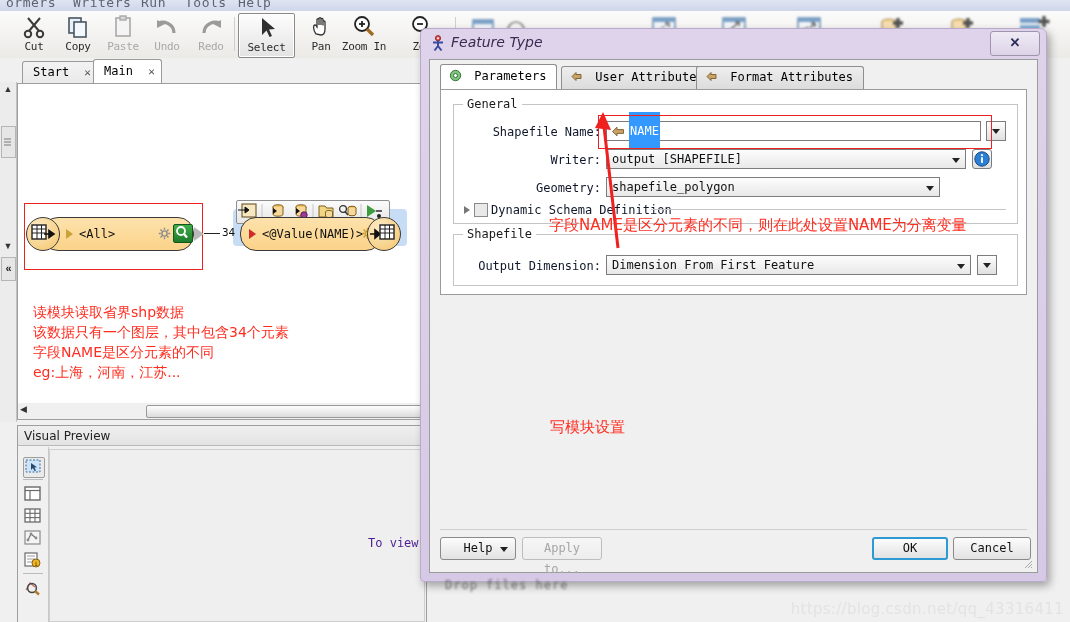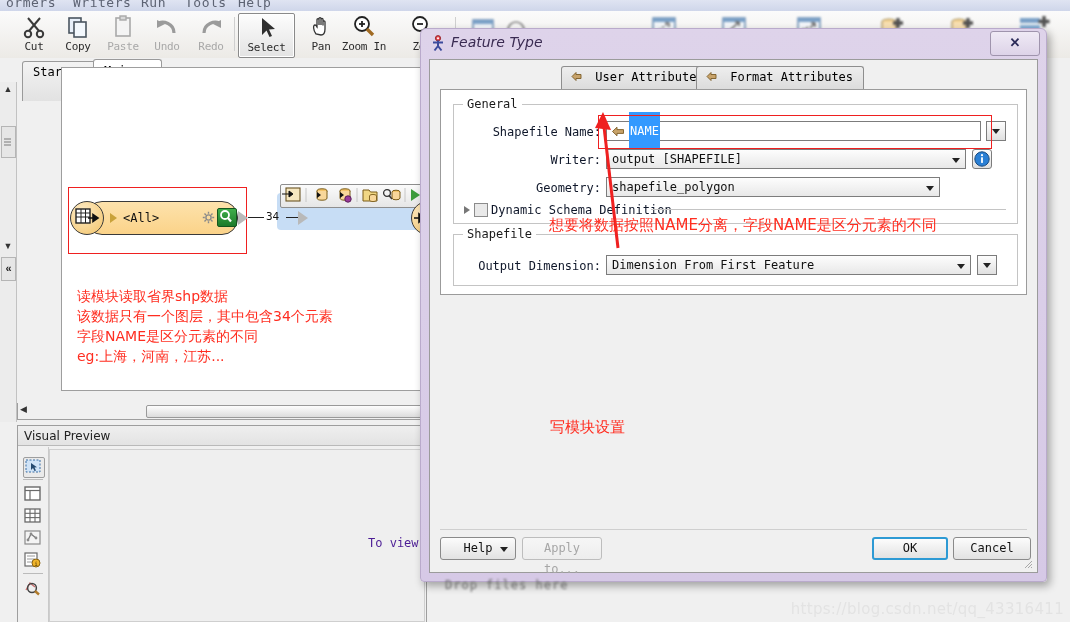--- a/index.html
+++ b/index.html
@@ -39,22 +39,22 @@
   .vtab.active{background:#fff;top:1px;height:23px;line-height:22px;}
   .vtab .xc{margin-left:8px;color:#555;font-size:11px;font-weight:bold;}
 
   
   #leftrail{position:absolute;left:0;top:82px;width:16px;height:340px;background:#ececec;
             border-right:1px solid #c2c2c2;}
   .railarrow{position:absolute;left:2px;width:12px;height:12px;font-size:9px;color:#333;text-align:center;line-height:12px;}
   .railbox{position:absolute;left:1px;width:13px;background:#e6e6e6;border:1px solid #b5b5b5;}
 
   
-  #canvas{position:absolute;left:17px;top:67px;width:408px;height:322px;background:#fff;
-          border:1px solid #9e9e9e;overflow:hidden;margin-left:44px;}
+  #canvas{position:absolute;left:17px;top:83px;width:408px;height:322px;background:#fff;
+          border:1px solid #9e9e9e;overflow:hidden;}
   #canvas-hscroll{position:absolute;left:17px;top:403px;width:408px;height:16px;
           background:#f0f0f0;border:1px solid #9e9e9e;border-top:none;}
   #canvas-hscroll .thumb{position:absolute;left:128px;top:2px;width:280px;height:11px;
           background:linear-gradient(#fdfdfd,#dcdcdc);border:1px solid #999;border-radius:2px;}
   #canvas-hscroll .lft{position:absolute;left:2px;top:1px;font-size:9px;color:#333;}
 
   
   .redbox{position:absolute;border:1.5px solid #ef2020;}
   .node{position:absolute;height:32px;border:1.5px solid #3a3a3a;border-radius:16px;
         background:linear-gradient(#fde2ac,#fbd389);}
@@ -421,20 +421,32 @@
         <path d="M17 16 l8 0 M22 12.5 l0 7 l5 -3.5 z" fill="#111" stroke="#111" stroke-width="1.6"></path>
       </svg>
     </div>
 
     <span class="tri" style="left:176px;top:143px;border-top:7px solid transparent;border-bottom:7px solid transparent;border-left:10px solid #b9b9b9"></span>
     <div class="conn" style="left:186px;top:149px;width:16px"></div>
     <span class="nodetxt" style="left:204px;top:142px;font-size:11px">34</span>
     <div class="conn" style="left:224px;top:149px;width:12px"></div>
     <span class="tri" style="left:236px;top:143px;border-top:7px solid transparent;border-bottom:7px solid transparent;border-left:10px solid #b9b9b9"></span>
 
+    <div class="node" style="left:222px;top:133px;width:140px">
+      <span class="tri" style="left:8px;top:11px;border-top:5px solid transparent;border-bottom:5px solid transparent;border-left:7px solid #d02a2a"></span>
+      <span class="nodetxt" style="left:21px;top:9px">&lt;@Value(NAME)&gt;</span>
+      <span class="gear" style="left:120px;top:9px">
+        <svg width="13" height="13" viewBox="0 0 13 13">
+          <g fill="none" stroke="#c99c2e" stroke-width="1.5">
+              <circle cx="6.5" cy="6.5" r="2.4" fill="#ffd34e" stroke="#c99c2e"></circle>
+          <path d="M6.5 1v2M6.5 10v2M1 6.5h2M10 6.5h2M2.6 2.6l1.4 1.4M9 9l1.4 1.4M10.4 2.6L9 4M4 9L2.6 10.4"></path>
+            </g>
+        </svg>
+      </span>
+    </div>
     <div class="nodecap" style="left:349px;top:133px">
       <svg width="29" height="29" viewBox="0 0 29 29" style="position:absolute;left:0;top:0">
         <path d="M2 16 l9 0 M7 12 l0 8 l5 -4 z" fill="#111" stroke="#111" stroke-width="1.6"></path>
         <rect x="12" y="7" width="14" height="14" fill="#fff" stroke="#222" stroke-width="1.4"></rect>
         <g stroke="#222" stroke-width="1">
             <line x1="12" y1="11" x2="26" y2="11"></line>
             <line x1="12" y1="15" x2="26" y2="15"></line>
             <line x1="17" y1="7" x2="17" y2="21"></line>
             <line x1="21.5" y1="7" x2="21.5" y2="21"></line>
           </g>
@@ -523,20 +535,31 @@
           <path d="M9 6.6 L9 12 M4 8.5 L14 8.5 M9 12 L5.5 16.5 M9 12 L12.5 16.5" stroke="#3c4a9c" stroke-width="2" fill="none"></path>
           <circle cx="9" cy="4.2" r="1" fill="#fff"></circle>
         </svg>
       </span>
       <span class="tt">Feature Type</span>
       <div id="dlg-close">✕</div>
     </div>
 
     <div id="dlg-body">
 
+      <div class="dtab active" style="left:10px">
+        <span class="ti">
+          <svg width="13" height="13" viewBox="0 0 13 13">
+            <g fill="#4d9a4d" stroke="#2c6b2c" stroke-width="0.9">
+              <circle cx="6.5" cy="6.5" r="5.2" fill="#7dc47d"></circle>
+                <circle cx="6.5" cy="6.5" r="2" fill="#fff"></circle>
+            </g>
+          </svg>
+        </span>
+        <span>Parameters</span>
+      </div>
       <div class="dtab" style="left:131px">
         <span class="ti">
           <svg width="13" height="13" viewBox="0 0 13 13">
               <path d="M2 6.5 L6 2.5 L6 4.5 L11 4.5 L11 8.5 L6 8.5 L6 10.5 Z" fill="#c8a36a" stroke="#7a5b26" stroke-width="0.9"></path>
             </svg>
         </span>
         <span>User Attributes</span>
       </div>
       <div class="dtab" style="left:266px">
         <span class="ti">
@@ -585,21 +608,21 @@
         <div class="fcombo" style="left:165px;top:87px;width:334px">
           <span class="fval">shapefile_polygon</span>
           <span class="caret"></span>
         </div>
 
         <span class="expander" style="left:23px;top:116px"></span>
         <span class="chk" style="left:33px;top:113px"></span>
         <span class="flabel" style="left:50px;top:113px;width:220px;text-align:left">Dynamic Schema Definition</span>
         <div style="position:absolute;left:210px;top:119px;width:355px;height:1px;background:#c4c4c4"></div>
 
-        <div class="annot" style="left:108px;top:125px;font-size:15px;z-index:7">想要将数据按照NAME分离，字段NAME是区分元素的不同</div>
+        <div class="annot" style="left:108px;top:125px;font-size:15px;z-index:7">字段NAME是区分元素的不同，则在此处设置NAME为分离变量</div>
 
         <div class="grp" style="left:12px;top:144px;width:563px;height:50px">
           <span class="cap">Shapefile</span>
         </div>
         <span class="flabel" style="left:30px;top:169px;width:130px">Output Dimension:</span>
         <div class="fcombo" style="left:165px;top:165px;width:365px">
           <span class="fval">Dimension From First Feature</span>
           <span class="caret"></span>
         </div>
         <div class="dbtn" style="left:536px;top:165px">

